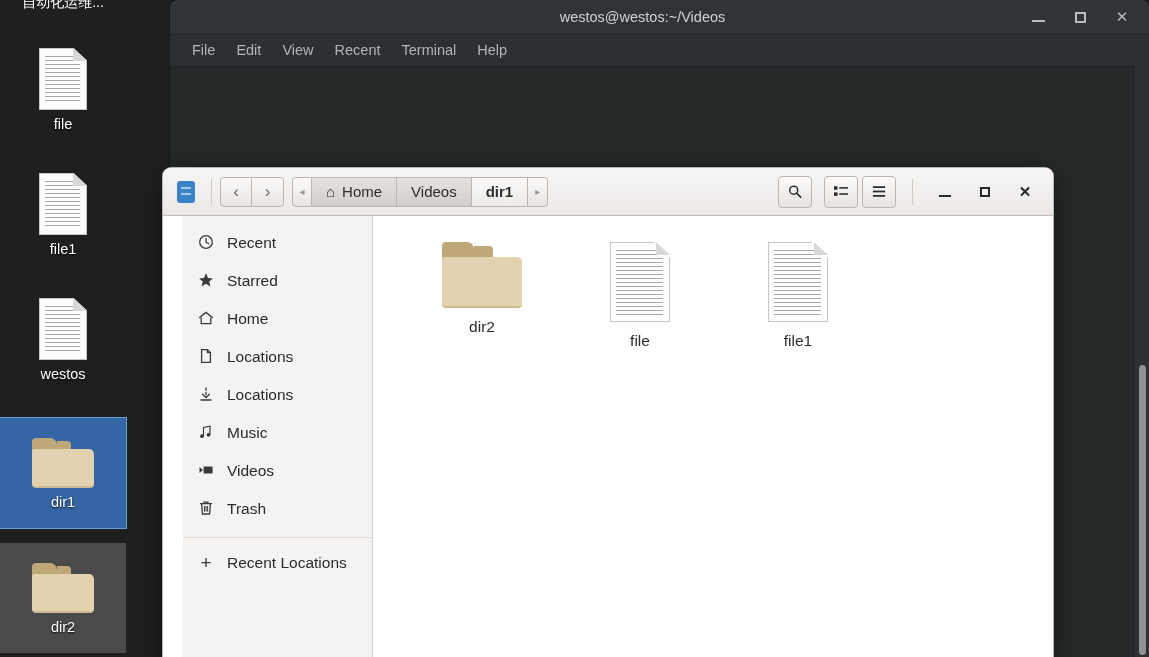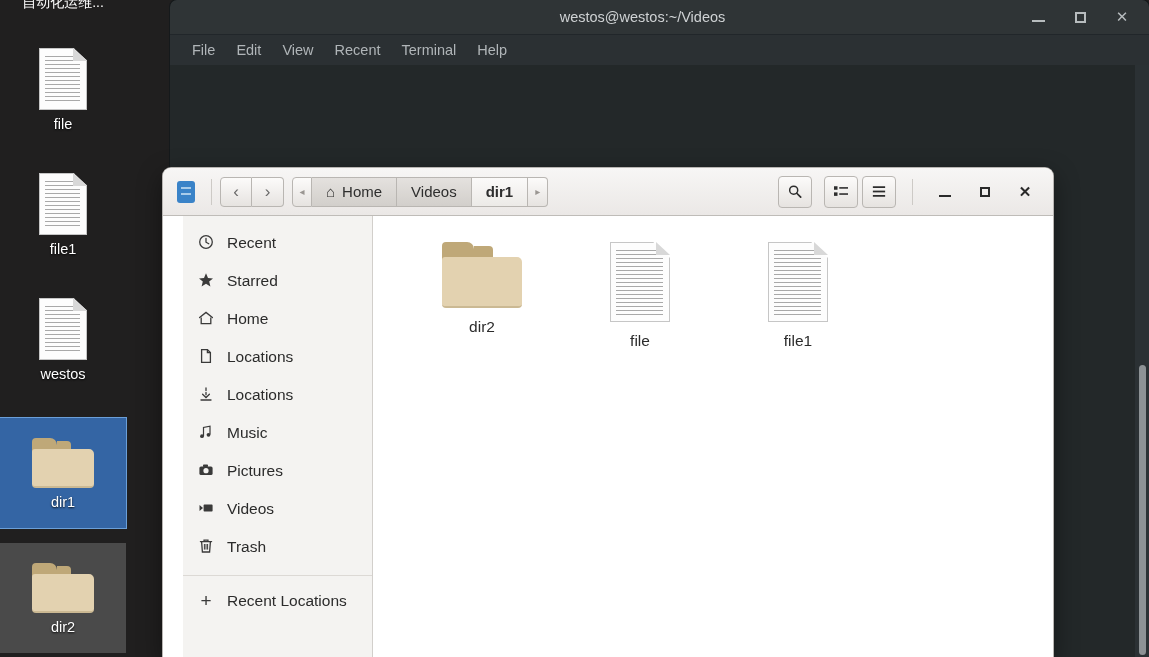--- a/index.html
+++ b/index.html
@@ -411,30 +411,20 @@
         <span class="side-ico">
           <svg width="16" height="16" viewBox="0 0 16 16">
             <path d="M5.5 12 V3.4 L12 2.2 V10.6" fill="none" stroke="#3a3a3a" stroke-width="1.2"></path>
             <circle cx="4" cy="12.2" r="1.9" fill="#3a3a3a"></circle>
             <circle cx="10.5" cy="10.8" r="1.9" fill="#3a3a3a"></circle>
           </svg>
         </span>
         <span>Music</span>
       </div>
 
-      <div class="side-item">
-        <span class="side-ico">
-          <svg width="16" height="16" viewBox="0 0 16 16">
-            <rect x="1.4" y="4.4" width="13.2" height="8.6" rx="1.6" fill="#3a3a3a"></rect>
-            <rect x="5" y="2.6" width="5" height="2.4" rx="0.8" fill="#3a3a3a"></rect>
-            <circle cx="8" cy="8.7" r="2.6" fill="#f4f3f1"></circle>
-          </svg>
-        </span>
-        <span>Pictures</span>
-      </div>
 
       <div class="side-item">
         <span class="side-ico">
           <svg width="16" height="16" viewBox="0 0 16 16">
             <path d="M1.5 5 L5 8 L1.5 11 Z" fill="#3a3a3a"></path>
             <rect x="5.6" y="4.6" width="9" height="7" rx="0.8" fill="#3a3a3a"></rect>
           </svg>
         </span>
         <span>Videos</span>
       </div>

